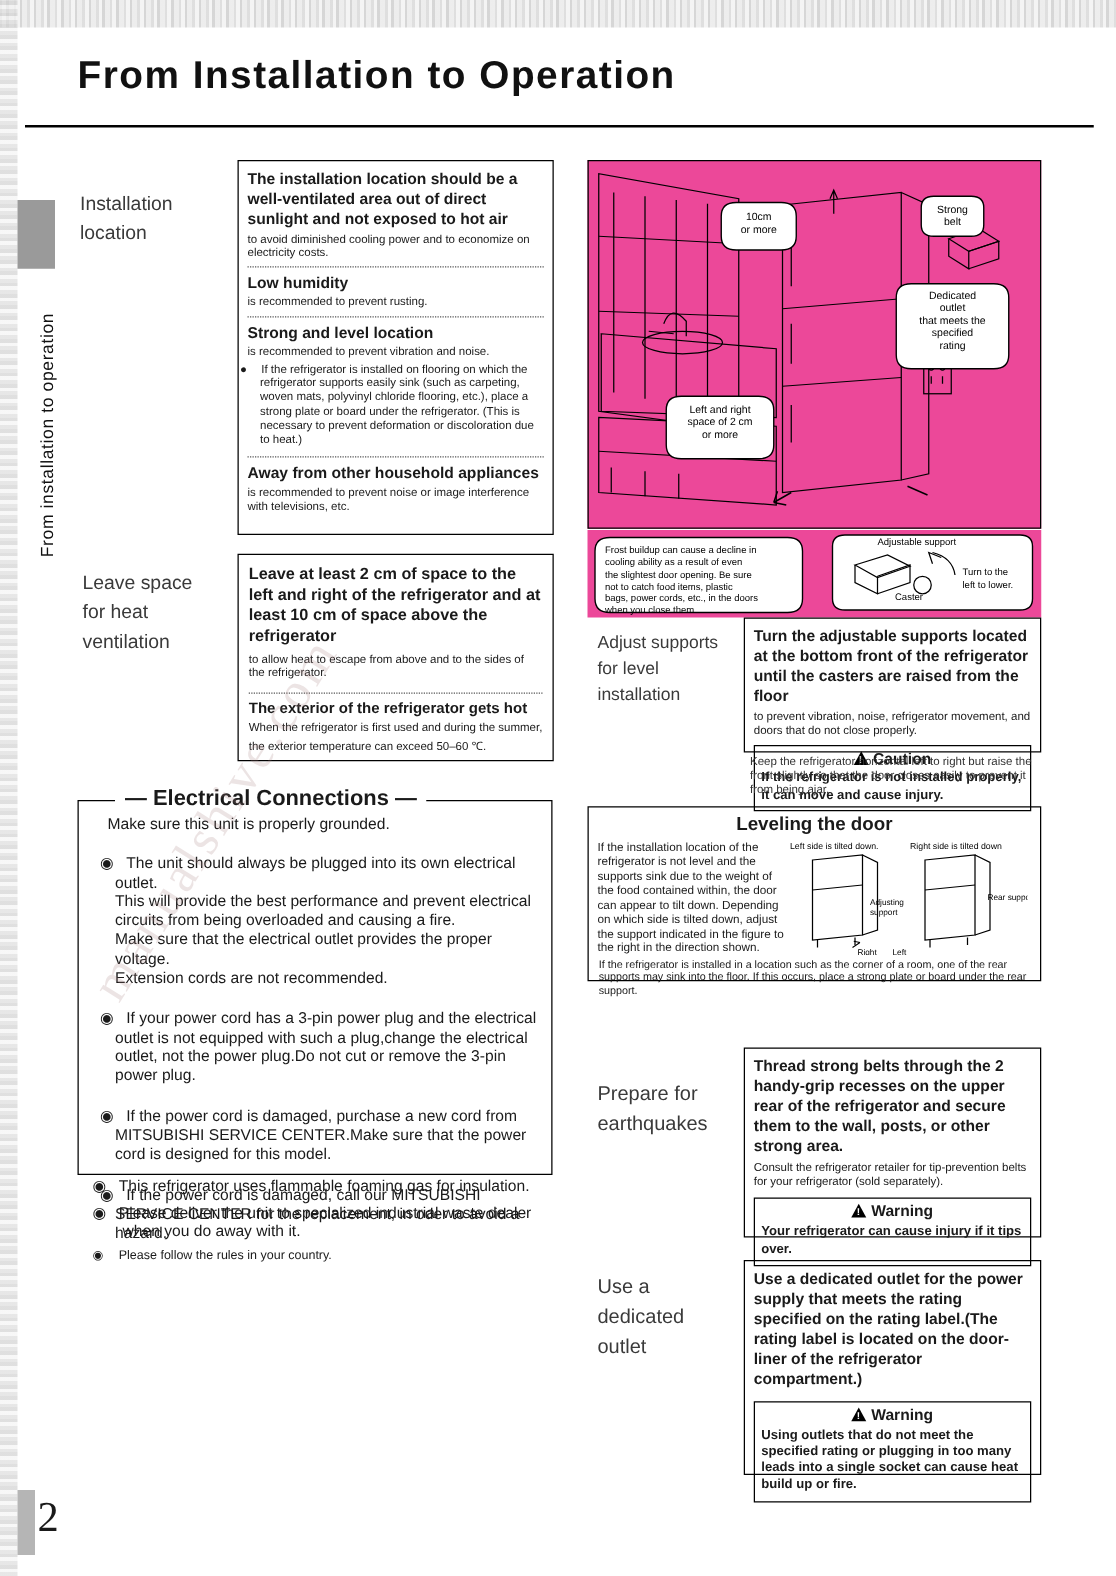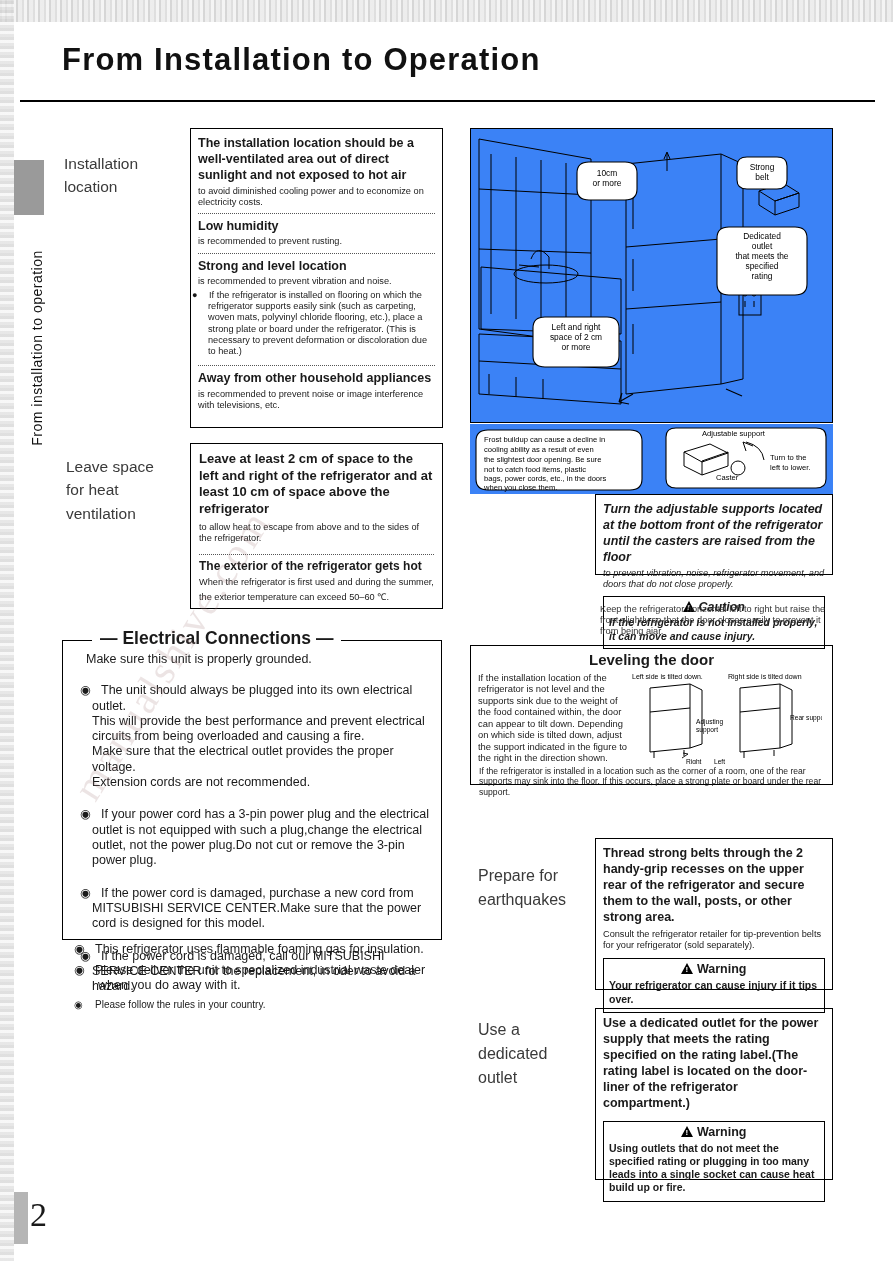--- a/index.html
+++ b/index.html
@@ -52,21 +52,21 @@
   .tri{display:inline-block;width:0;height:0;border-left:6px solid transparent;
        border-right:6px solid transparent;border-bottom:11px solid #000;position:relative;top:1px;}
   .tri::after{content:"!";position:absolute;left:-2px;top:2px;color:#fff;font-size:8px;font-weight:bold;}
 
   .hdr-center{font-size:15px;font-weight:bold;text-align:center;}
 
   
   .ec-box{position:absolute;left:62px;top:640px;width:380px;height:300px;border:1.4px solid #000;box-sizing:border-box;}
   .ec-title{position:absolute;left:92px;top:628px;background:#fff;padding:0 8px;font-size:17.5px;font-weight:bold;}
 
-  .illus{position:absolute;border:1.4px solid #000;box-sizing:border-box;overflow:hidden;background:#3b82f6;text-align:center;}
+  .illus{position:absolute;border:1.4px solid #000;box-sizing:border-box;overflow:hidden;background:#ec4899;text-align:center;}
   svg{display:block;}
 </style>
 </head>
 <body>
 
 <div class="page">
 
   <div class="noise-top"></div>
   <div class="noise-left"></div>
 
@@ -196,21 +196,26 @@
     <div style="padding:7px 8px 0 8px;">
       <div class="big" style="font-size:13px;">Leave at least 2 cm of space to the left and right of the refrigerator and at least 10 cm of space above the refrigerator</div>
       <div class="sm" style="margin-top:4px;">to allow heat to escape from above and to the sides of the refrigerator.</div>
       <hr class="dash" style="margin-top:10px;">
       <div class="big" style="font-size:12px;">The exterior of the refrigerator gets hot</div>
       <div class="sm" style="margin-top:3px;">When the refrigerator is first used and during the summer,</div>
       <div class="sm" style="margin-top:3px;">the exterior temperature can exceed 50–60 ℃.</div>
     </div>
   </div>
 
-  <div class="box" style="left:595px;top:494px;width:238px;height:81px;font-style:italic;">
+  <div class="lcell" style="left:478px;top:503px;width:120px;font-size:14px;">
+    <div>Adjust supports</div>
+    <div>for level</div>
+    <div>installation</div>
+  </div>
+  <div class="box" style="left:595px;top:494px;width:238px;height:108px;">
     <div style="padding:6px 7px 0 7px;">
       <div class="big">Turn the adjustable supports located at the bottom front of the refrigerator until the casters are raised from the floor</div>
       <div class="sm" style="margin-top:3px;">to prevent vibration, noise, refrigerator movement, and doors that do not close properly.</div>
       <div class="cwrap" style="margin-top:6px;padding:3px 5px 5px 5px;">
         <div class="ctitle">
           <span class="tri"></span>
           <span>Caution</span>
         </div>
         <div class="md" style="font-weight:bold;margin-top:2px;">If the refrigerator is not installed properly, it can move and cause injury.</div>
       </div>

